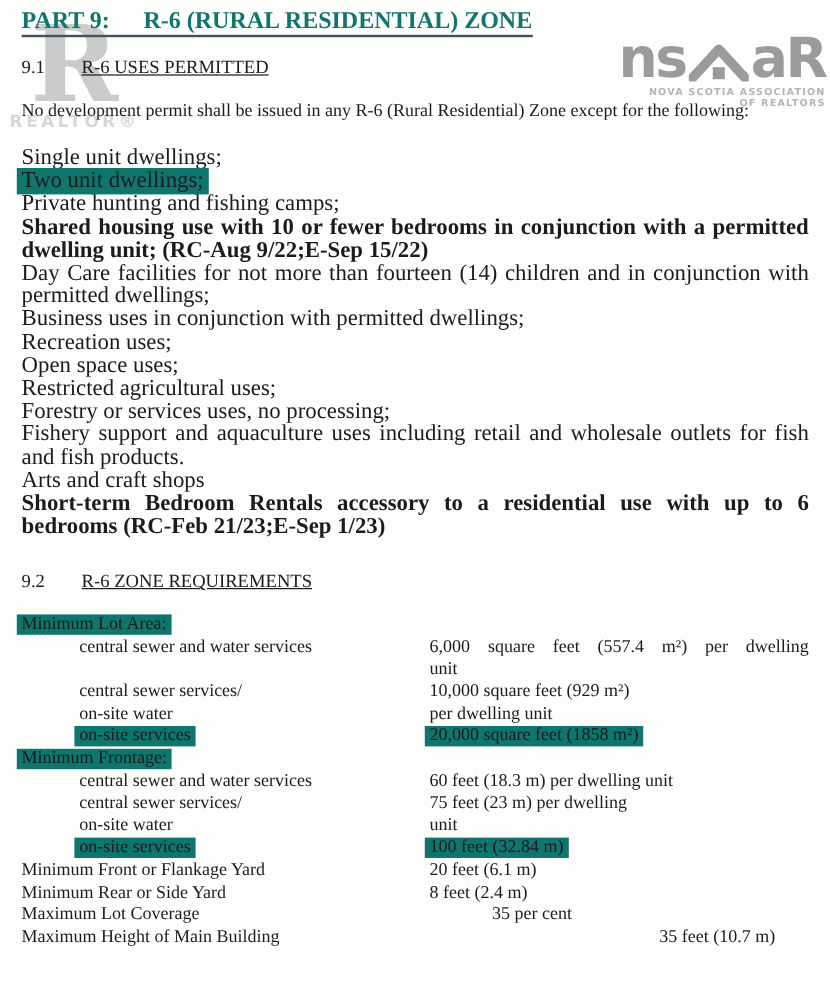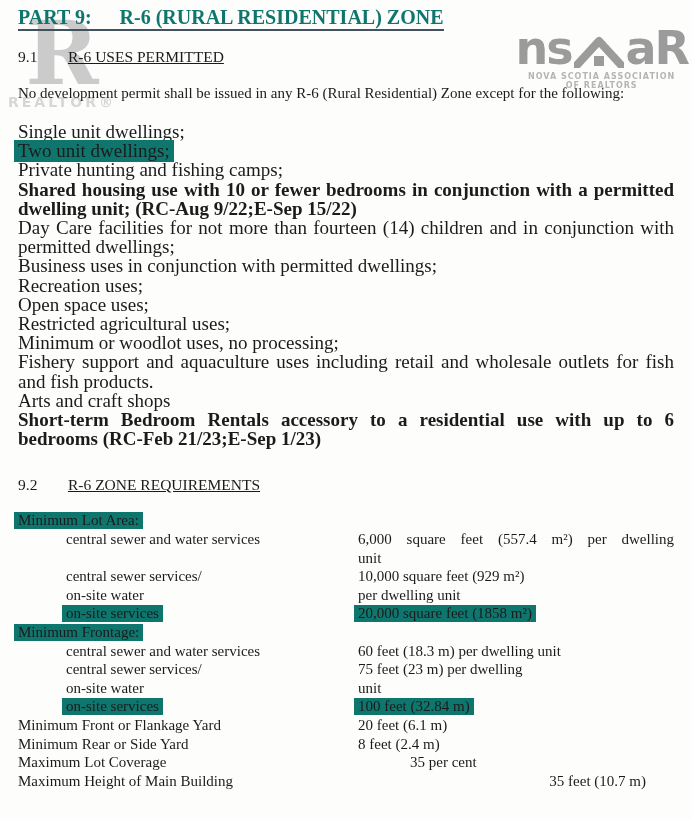--- a/index.html
+++ b/index.html
@@ -22,21 +22,21 @@
     font-family:"DejaVu Serif",serif;font-weight:bold;
     font-size:88px;line-height:70px;color:#cbcbcb;
   }
   .realtor-text{
     margin-top:6px;
     font-family:"DejaVu Sans",sans-serif;font-weight:bold;
     font-size:14px;letter-spacing:3px;color:#d7d7d7;
   }
   .nsar{
     position:absolute;right:4px;top:26px;z-index:0;
-    text-align:center;user-select:none;color:#9b9b9b;
+    text-align:right;user-select:none;color:#9b9b9b;
   }
   .nsar-row{display:flex;align-items:flex-end;justify-content:center;}
   .nsar-txt{
     font-family:"DejaVu Sans",sans-serif;font-weight:bold;
     font-size:46px;line-height:44px;letter-spacing:-2px;color:#9b9b9b;
   }
   .nsar-house{margin:0 2px 2px 2px;}
   .nsar-tag{
     margin-top:2px;
     font-family:"DejaVu Sans",sans-serif;font-weight:bold;
@@ -121,21 +121,21 @@
   <div class="uses">
     <div class="use-line">Single unit dwellings;</div>
     <div class="use-line"><span class="hl">Two unit dwellings;</span></div>
     <div class="use-line">Private hunting and fishing camps;</div>
     <div class="use-line bold">Shared housing use with 10 or fewer bedrooms in conjunction with a permitted dwelling unit; (RC-Aug 9/22;E-Sep 15/22)</div>
     <div class="use-line">Day Care facilities for not more than fourteen (14) children and in conjunction with permitted dwellings;</div>
     <div class="use-line">Business uses in conjunction with permitted dwellings;</div>
     <div class="use-line">Recreation uses;</div>
     <div class="use-line">Open space uses;</div>
     <div class="use-line">Restricted agricultural uses;</div>
-    <div class="use-line">Minimum or woodlot uses, no processing;</div>
+    <div class="use-line">Forestry or services uses, no processing;</div>
     <div class="use-line">Fishery support and aquaculture uses including retail and wholesale outlets for fish and fish products.</div>
     <div class="use-line">Arts and craft shops</div>
     <div class="use-line bold">Short-term Bedroom Rentals accessory to a residential use with up to 6 bedrooms (RC-Feb 21/23;E-Sep 1/23)</div>
   </div>
 
   <div class="sec-heading s92">
     <span class="num">9.2</span><span class="name">R-6 ZONE REQUIREMENTS</span>
   </div>
 
 

